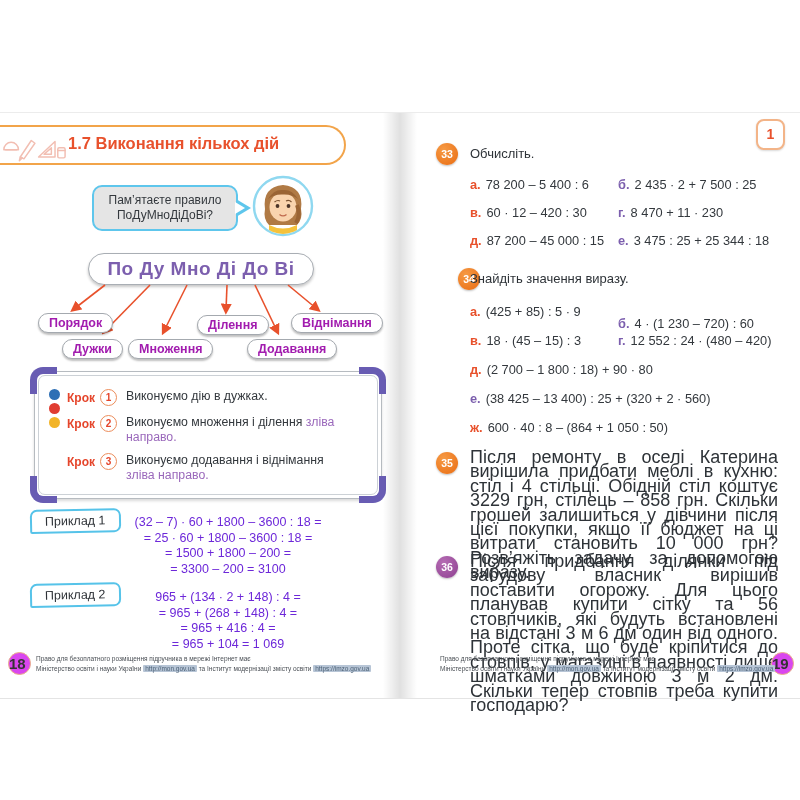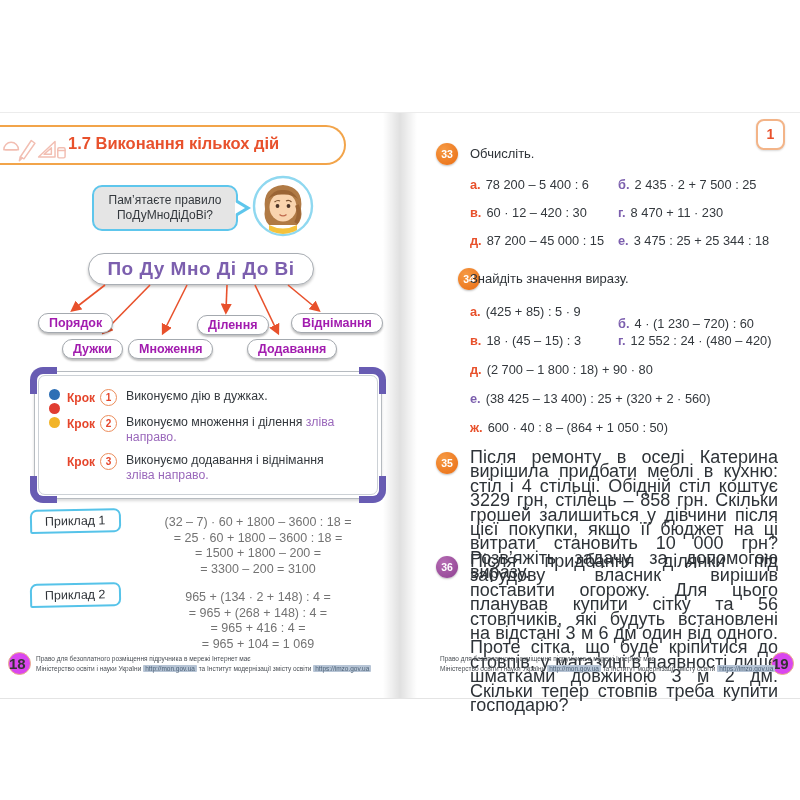--- a/index.html
+++ b/index.html
@@ -39,21 +39,21 @@
   .elb.br{bottom:-5px;right:-5px;border-left:none;border-top:none;border-bottom-right-radius:13px;}
   .dot{position:absolute;width:11px;height:11px;border-radius:50%;}
   .step{position:absolute;left:28px;width:276px;display:flex;align-items:flex-start;}
   .step-label{font-size:12px;font-weight:bold;color:#e5452b;white-space:nowrap;display:flex;align-items:center;justify-content:space-between;}
   .step-num{display:inline-block;width:15px;height:15px;border:1.3px solid #ec8c5a;border-radius:50%;
             font-size:10px;line-height:15px;text-align:center;color:#e5452b;font-weight:bold;margin-left:5px;background:#fff;}
   .step-text{font-size:12.3px;line-height:15px;color:#33383d;margin-left:9px;}
   .accent{color:#9a68bb;}
   .extag{position:absolute;left:30px;border:2px solid #56c3e9;border-radius:7px 7px 7px 2px;padding:3px 13px;
          font-size:12.5px;color:#2f3338;background:#fff;transform:rotate(-1.2deg);white-space:nowrap;}
-  .exlines{position:absolute;left:130px;width:256px;text-align:center;font-size:12.5px;line-height:15.5px;color:#737373;}
+  .exlines{position:absolute;left:100px;width:256px;text-align:center;font-size:12.5px;line-height:15.5px;color:#6d28d9;}
 
   
   .chapter-badge{position:absolute;left:356px;top:6px;width:25px;height:27px;border:2px solid #f3b488;border-radius:8px;
                  background:#fff;color:#e8512c;font-weight:bold;font-size:14px;text-align:center;line-height:27px;
                  box-shadow:0 1px 2px rgba(0,0,0,.15);}
   .exnum{position:absolute;width:22px;height:22px;border-radius:50%;color:#fff;font-size:10.5px;font-weight:bold;
          text-align:center;line-height:22px;background:radial-gradient(circle at 35% 30%,#f69a44,#e96c12);
          box-shadow:0 1px 2px rgba(0,0,0,.25);}
   .exnum.purple{background:radial-gradient(circle at 35% 30%,#b66cb4,#8d4090);}
   .extitle{position:absolute;font-size:13px;color:#2e3338;}

